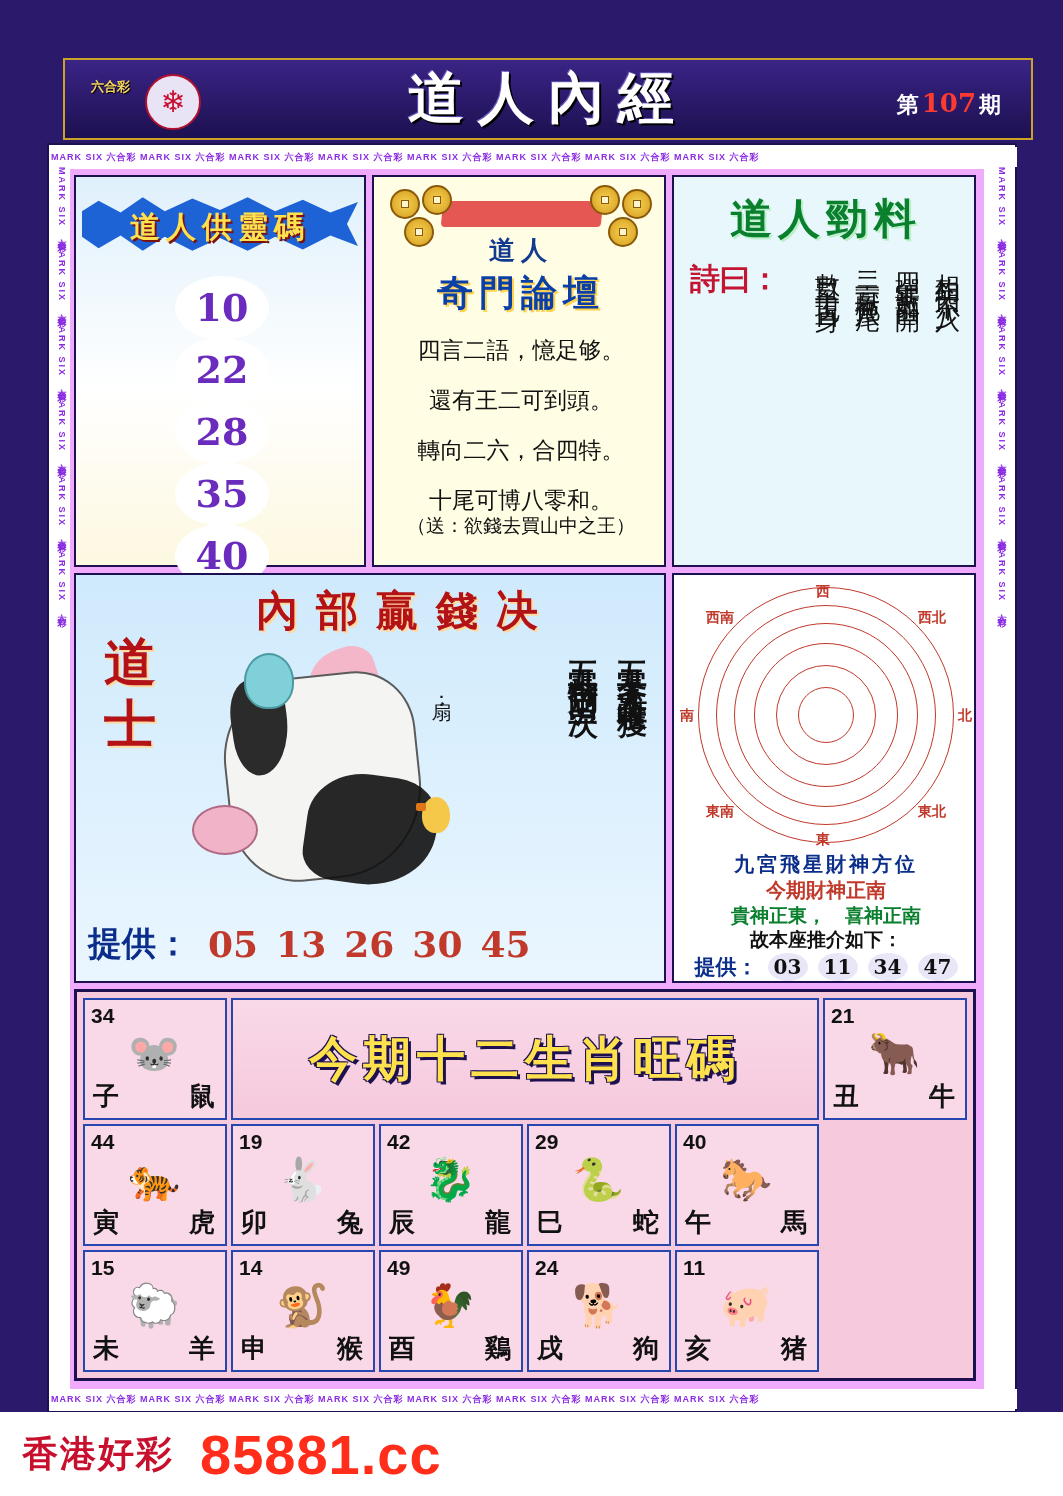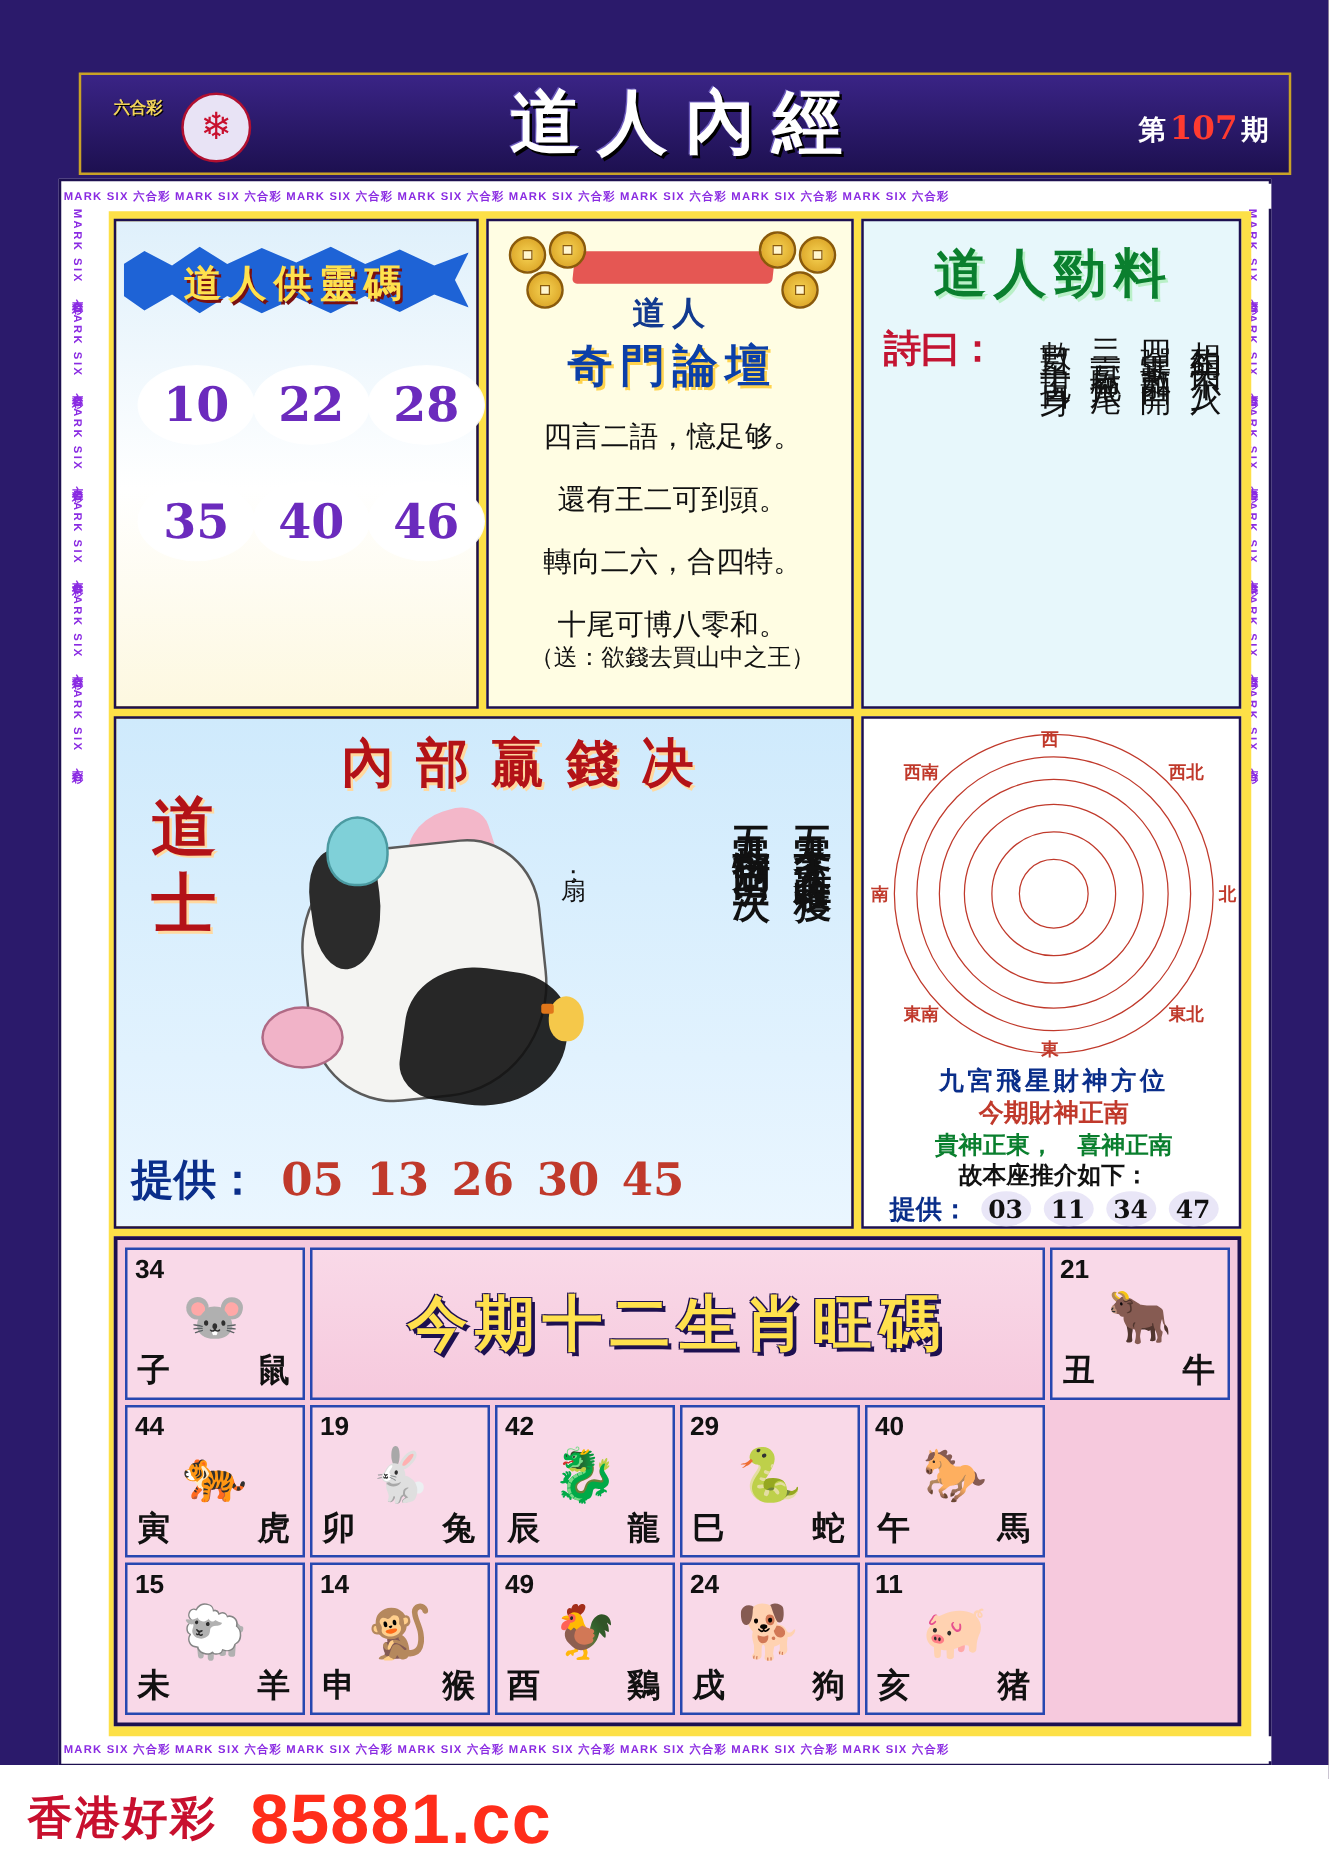--- a/index.html
+++ b/index.html
@@ -43,21 +43,21 @@
     color:#c8102e;font-size:30px;line-height:1;
   }
   .hdr-logo-text{
     position:absolute;left:8px;top:12px;
     color:#f3d45a;font-size:13px;font-weight:bold;
     font-family:"DejaVu Serif", serif;
     line-height:14px;width:52px;
     text-shadow:1px 1px 0 #000;
   }
   .issue{
-    position:absolute;right:16px;top:28px;
+    position:absolute;right:30px;top:28px;
     color:#ffffff;font-size:22px;font-weight:bold;
     font-family:"DejaVu Serif", serif;
   }
   .issue .num{color:#ff3b30;font-size:26px;padding:0 3px;}
 
   
   .frame{
     position:absolute;left:47px;top:143px;width:970px;height:1270px;
     background:#ffffff;
     border:2px solid #1d1050;
@@ -73,22 +73,22 @@
   .marquee.top{left:2px;top:2px;width:966px;height:20px;line-height:20px;letter-spacing:1px;}
   .marquee.bottom{left:2px;bottom:2px;width:966px;height:20px;line-height:20px;letter-spacing:1px;}
   .marquee.left{left:2px;top:22px;width:22px;height:1224px;}
   .marquee.right{right:2px;top:22px;width:22px;height:1224px;}
   .vtext{
     writing-mode:vertical-rl;
     font-size:9px;letter-spacing:2px;line-height:22px;
     color:#8a2be2;font-weight:bold;
   }
   .inner{
-    position:absolute;left:38px;top:24px;width:914px;height:1220px;
-    background:#fde047;
+    position:absolute;left:21px;top:24px;width:914px;height:1220px;
+    background:#f0abfc;
   }
 
   
   .panelA{
     position:absolute;left:4px;top:6px;width:292px;height:392px;
     background:linear-gradient(#dff0fb,#ffffff 55%,#fdf8e0);
     border:2px solid #1d1050;box-sizing:border-box;
   }
   .starband{
     position:absolute;left:6px;top:10px;width:276px;height:76px;
@@ -99,21 +99,21 @@
     clip-path:polygon(0 28%, 6% 10%, 14% 30%, 22% 4%, 30% 28%, 40% 6%, 50% 26%, 60% 4%, 70% 28%, 80% 8%, 90% 30%, 100% 12%, 96% 50%, 100% 88%, 90% 70%, 80% 94%, 70% 72%, 60% 96%, 50% 74%, 40% 96%, 30% 72%, 22% 96%, 14% 70%, 6% 92%, 0 72%);
   }
   .star-text{
     position:absolute;left:0;top:20px;width:276px;text-align:center;
     color:#ffe14d;font-family:"DejaVu Serif", serif;
     font-size:30px;font-weight:bold;letter-spacing:6px;
     text-shadow:2px 2px 0 #7a1010;
   }
   .ballgrid{
     position:absolute;left:18px;top:100px;width:256px;height:280px;
-    display:grid;grid-template-columns:1fr 1fr 1fr;grid-template-rows:repeat(3,1fr);
+    display:grid;grid-template-columns:1fr;grid-template-rows:repeat(3,1fr);
   }
   .ball{
     display:flex;align-items:center;justify-content:center;
     font-size:38px;font-weight:bold;color:#6b2bbd;
     font-family:"DejaVu Serif", serif;
   }
   .ball span{
     display:inline-block;width:92px;height:62px;line-height:62px;text-align:center;
     background:#ffffff;border-radius:50%/50%;
     box-shadow:0 0 0 1px rgba(255,255,255,0.9);

